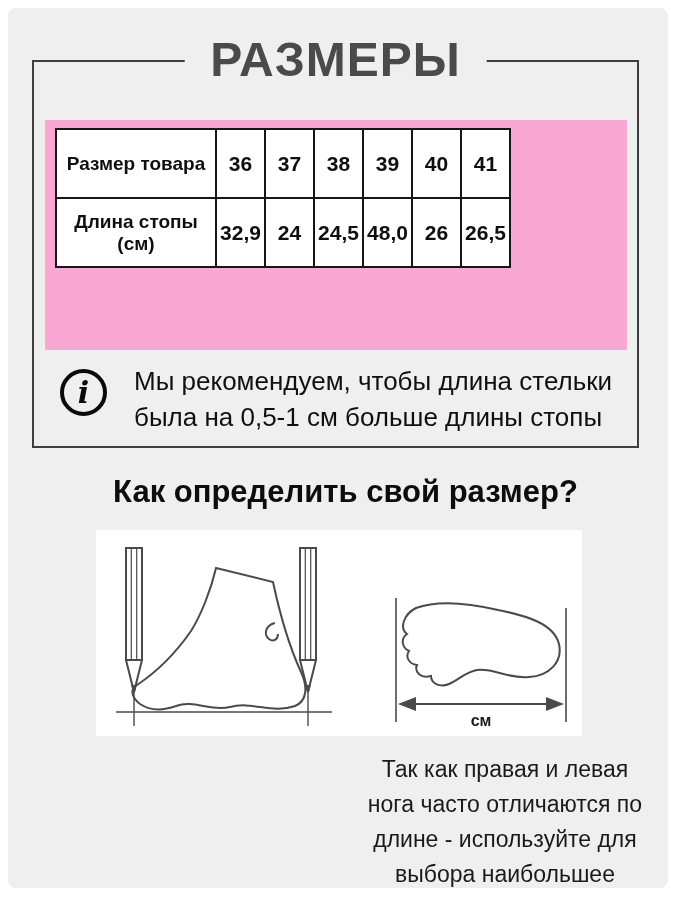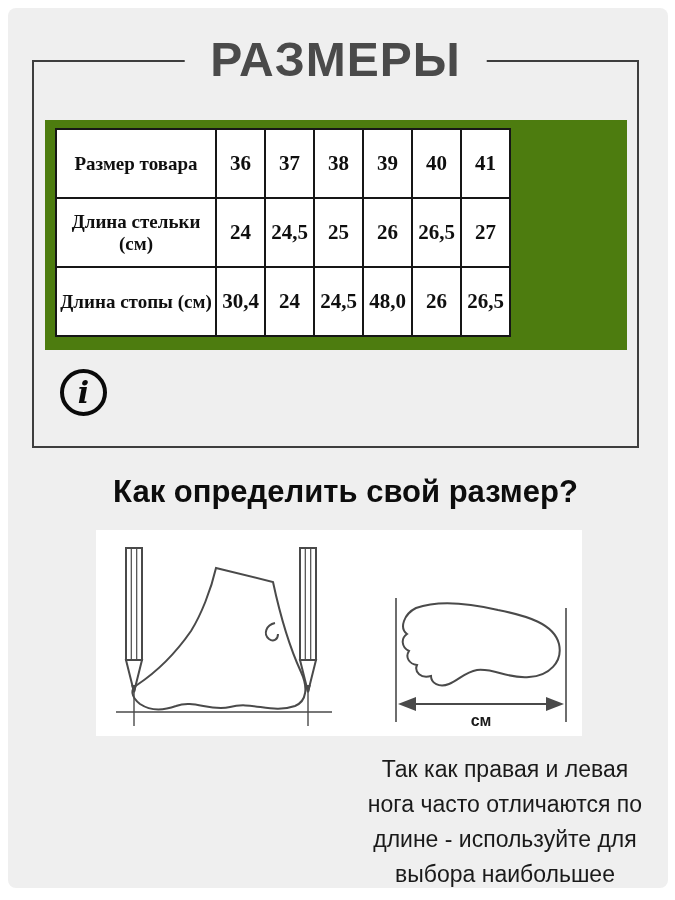--- a/index.html
+++ b/index.html
@@ -6,21 +6,21 @@
   html, body { width: 675px; height: 900px; background: #ffffff; font-family: "Liberation Sans", sans-serif; }
   .page { position: relative; width: 675px; height: 900px; background: #ffffff; overflow: hidden; }
   .canvas { position: absolute; left: 8px; top: 8px; width: 660px; height: 880px; background: #efefef; border-radius: 8px; }
 
   
   .frame { position: absolute; left: 24px; top: 52px; width: 607px; height: 388px; border: 2px solid #3e3e3e; }
   .page-title { position: absolute; left: 50%; top: 0; transform: translate(-50%, -55%);
     background: #efefef; padding: 0 26px; font-size: 48px; font-weight: bold; color: #4a4a4a;
     letter-spacing: 1px; white-space: nowrap; }
 
-  .table-panel { position: absolute; left: 11px; top: 58px; width: 582px; height: 230px; background: #4d7c0f; font-family: Liberation Serif, serif; }
+  .table-panel { position: absolute; left: 11px; top: 58px; width: 582px; height: 230px; background: #f9a8d4; }
   table.size-table { position: absolute; left: 10px; top: 8px; border-collapse: collapse; table-layout: fixed; }
   table.size-table td { border: 2px solid #161616; background: #ffffff; color: #0f0f0f;
     text-align: center; vertical-align: middle; height: 69px; font-weight: bold; font-size: 21px; }
   table.size-table td.row-label { width: 160px; font-size: 19px; }
   table.size-table td.num { width: 49px; margin-top: 10px; }
 
   .info-row { position: absolute; left: 26px; top: 301px; width: 560px; display: flex; align-items: flex-start; }
   .info-icon { flex: 0 0 auto; width: 47px; height: 47px; border: 4px solid #0a0a0a; border-radius: 50%;
     display: flex; align-items: center; justify-content: center; margin-top: 6px;
     font-family: "DejaVu Serif", serif; font-style: italic; font-weight: bold; font-size: 30px; color: #0a0a0a; background: transparent; }
@@ -53,43 +53,36 @@
             <tr>
               <td class="row-label">Размер товара</td>
               <td class="num">36</td>
               <td class="num">37</td>
               <td class="num">38</td>
               <td class="num">39</td>
               <td class="num">40</td>
               <td class="num">41</td>
             </tr>
             <tr>
-              <td class="row-label">Длина стельки (см)</td>
-              <td class="num">24</td>
-              <td class="num">24,5</td>
-              <td class="num">25</td>
-              <td class="num">26</td>
-              <td class="num">26,5</td>
-              <td class="num">27</td>
-            </tr>
-            <tr>
               <td class="row-label">Длина стопы (см)</td>
-              <td class="num">30,4</td>
+              <td class="num">32,9</td>
               <td class="num">24</td>
               <td class="num">24,5</td>
               <td class="num">48,0</td>
               <td class="num">26</td>
               <td class="num">26,5</td>
             </tr>
           </tbody>
         </table>
       </div>
 
       <div class="info-row">
         <div class="info-icon">i</div>
+        <div class="info-text">Мы рекомендуем, чтобы длина стельки
+была на 0,5-1 см больше длины стопы</div>
       </div>
     </div>
 
     <div class="howto-heading">Как определить свой размер?</div>
 
     <div class="illus-panel">
 
       <svg class="illus-left" width="240" height="192" viewBox="0 0 240 192">
         <g fill="none" stroke="#4a4a4a" stroke-width="2">
 

